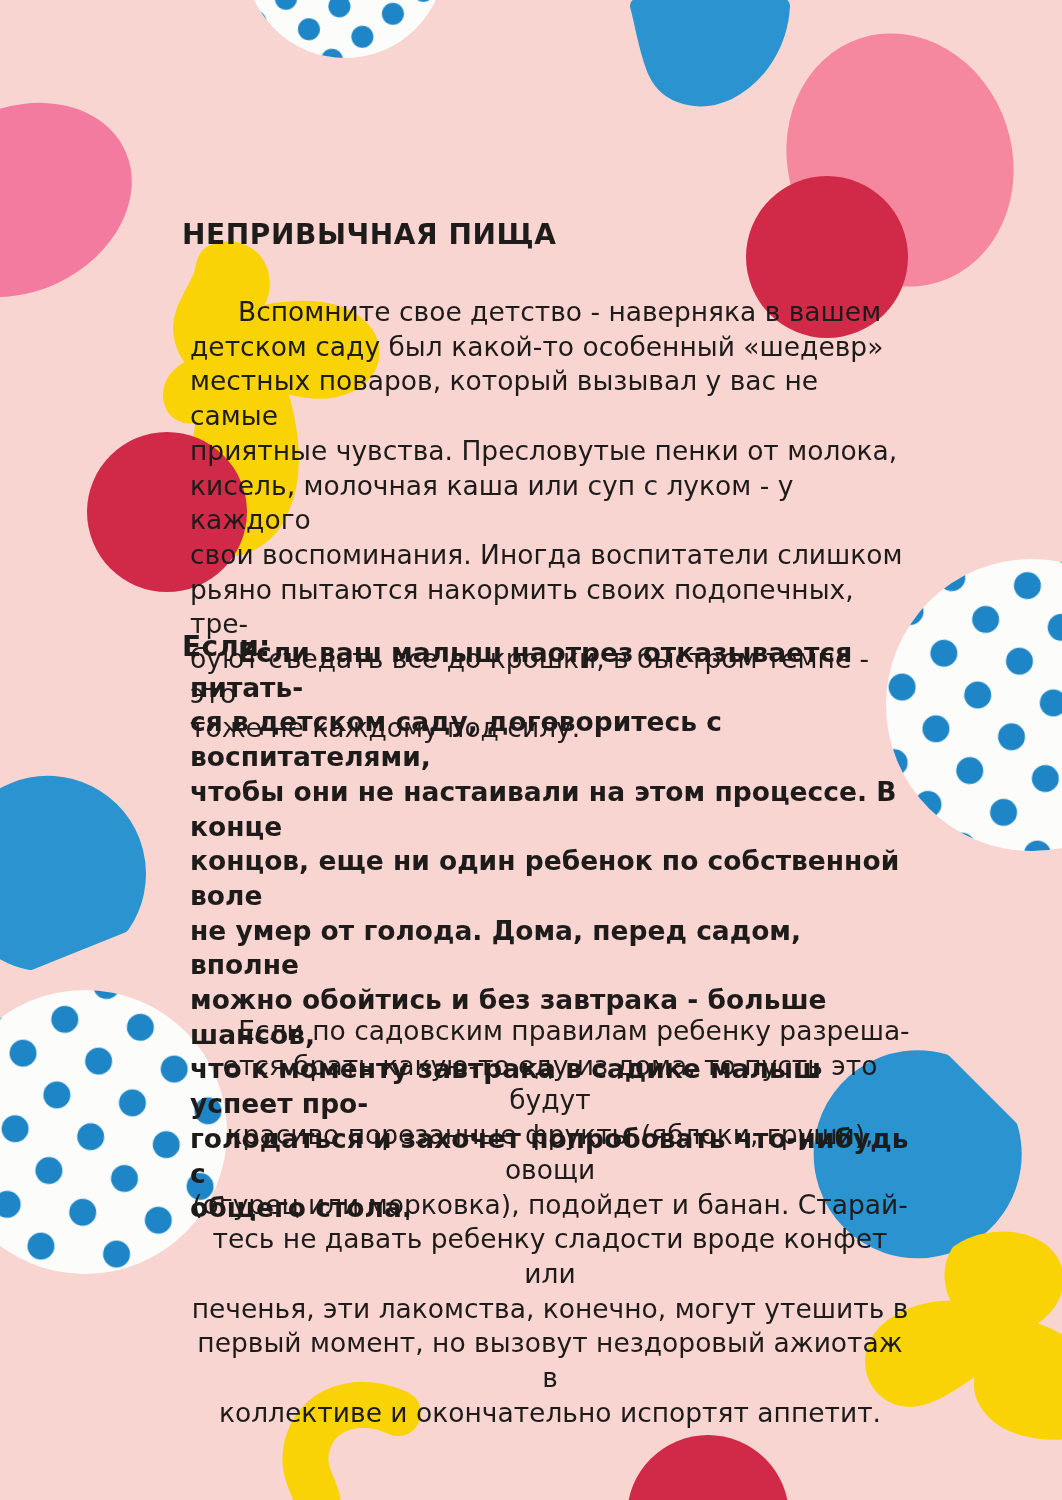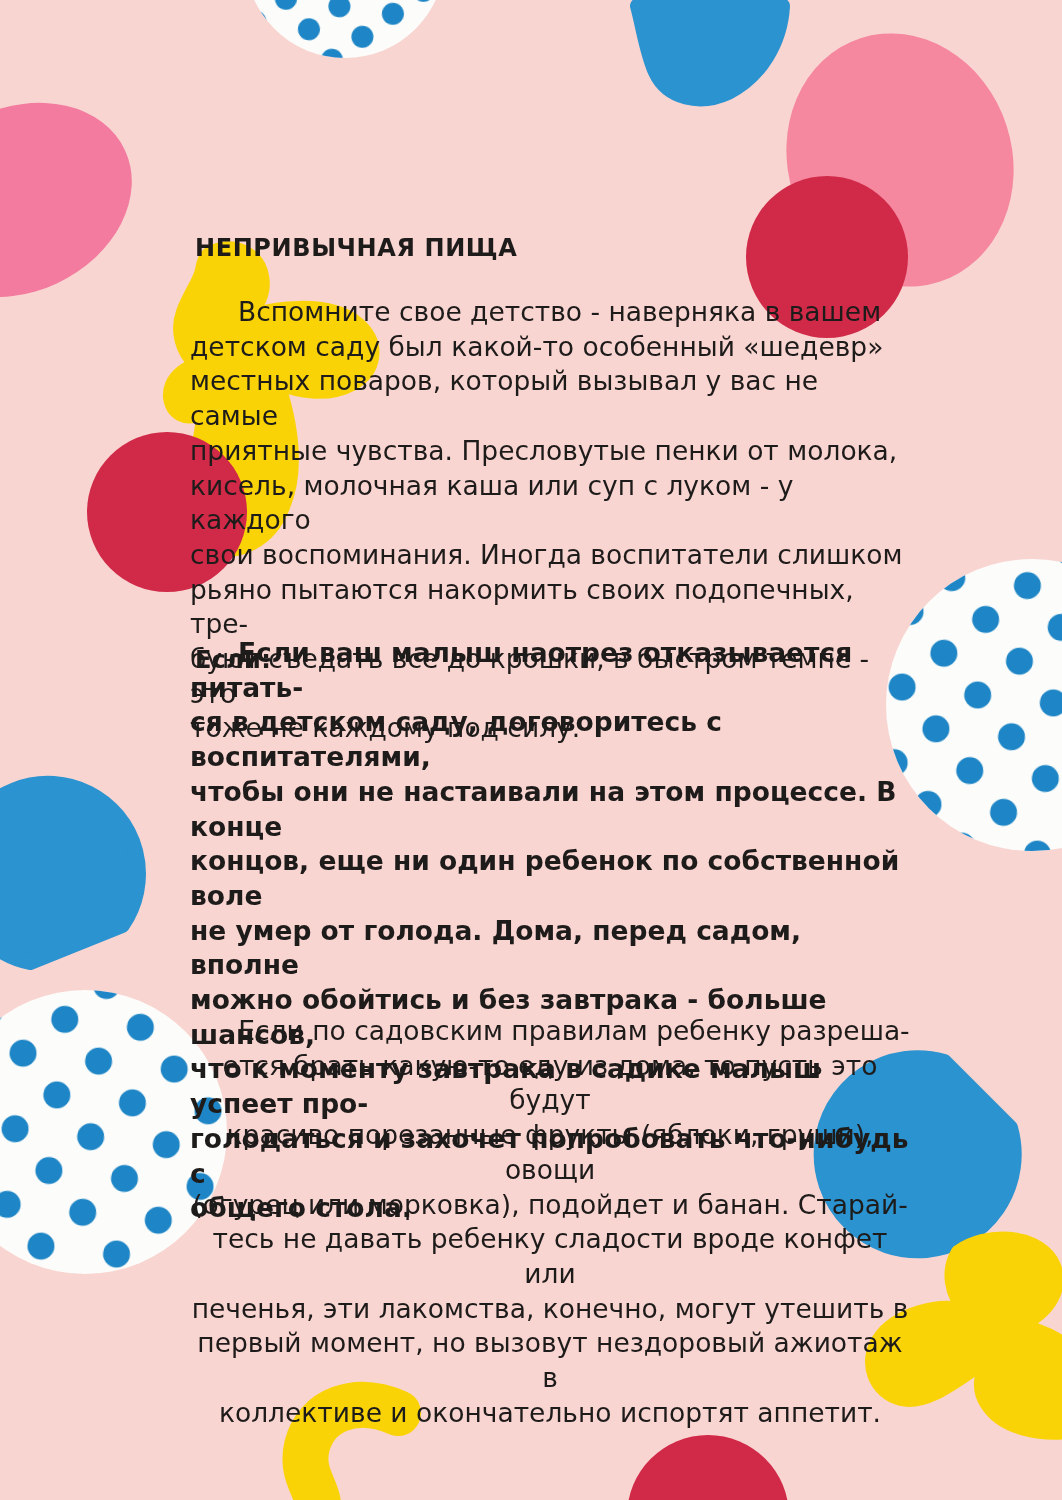--- a/index.html
+++ b/index.html
@@ -10,23 +10,23 @@
   }
   .decor{position:absolute;left:0;top:0;z-index:1;}
   .txt{
     position:absolute;left:182px;width:720px;z-index:2;margin:8px;
     color:var(--text,#1e1b1b);
     font-size:26.5px;line-height:34.7px;
     white-space:pre-line;
   }
   .indent{text-indent:48px;}
   .hd{
-    position:absolute;left:182px;z-index:2;margin:13px;
+    position:absolute;left:182px;z-index:2;margin:0;
     color:var(--text,#1e1b1b);
-    font-size:24px;line-height:34px;font-weight:bold;letter-spacing:0.6px;
+    font-size:28px;line-height:34px;font-weight:bold;letter-spacing:0.6px;
     white-space:pre;
   }
   #page-title{top:218px;}
   #intro-p{top:287px;}
   #solution-h{top:630px;letter-spacing:0.3px;}
   #solution-p1{top:628px;font-weight:bold;}
   #solution-p2{top:1006px;text-align:center;}
 
   .fill-white{fill:var(--white,#fcfcfa);}
   .fill-pink-blob{fill:var(--pink-blob,#f27b9f);}

